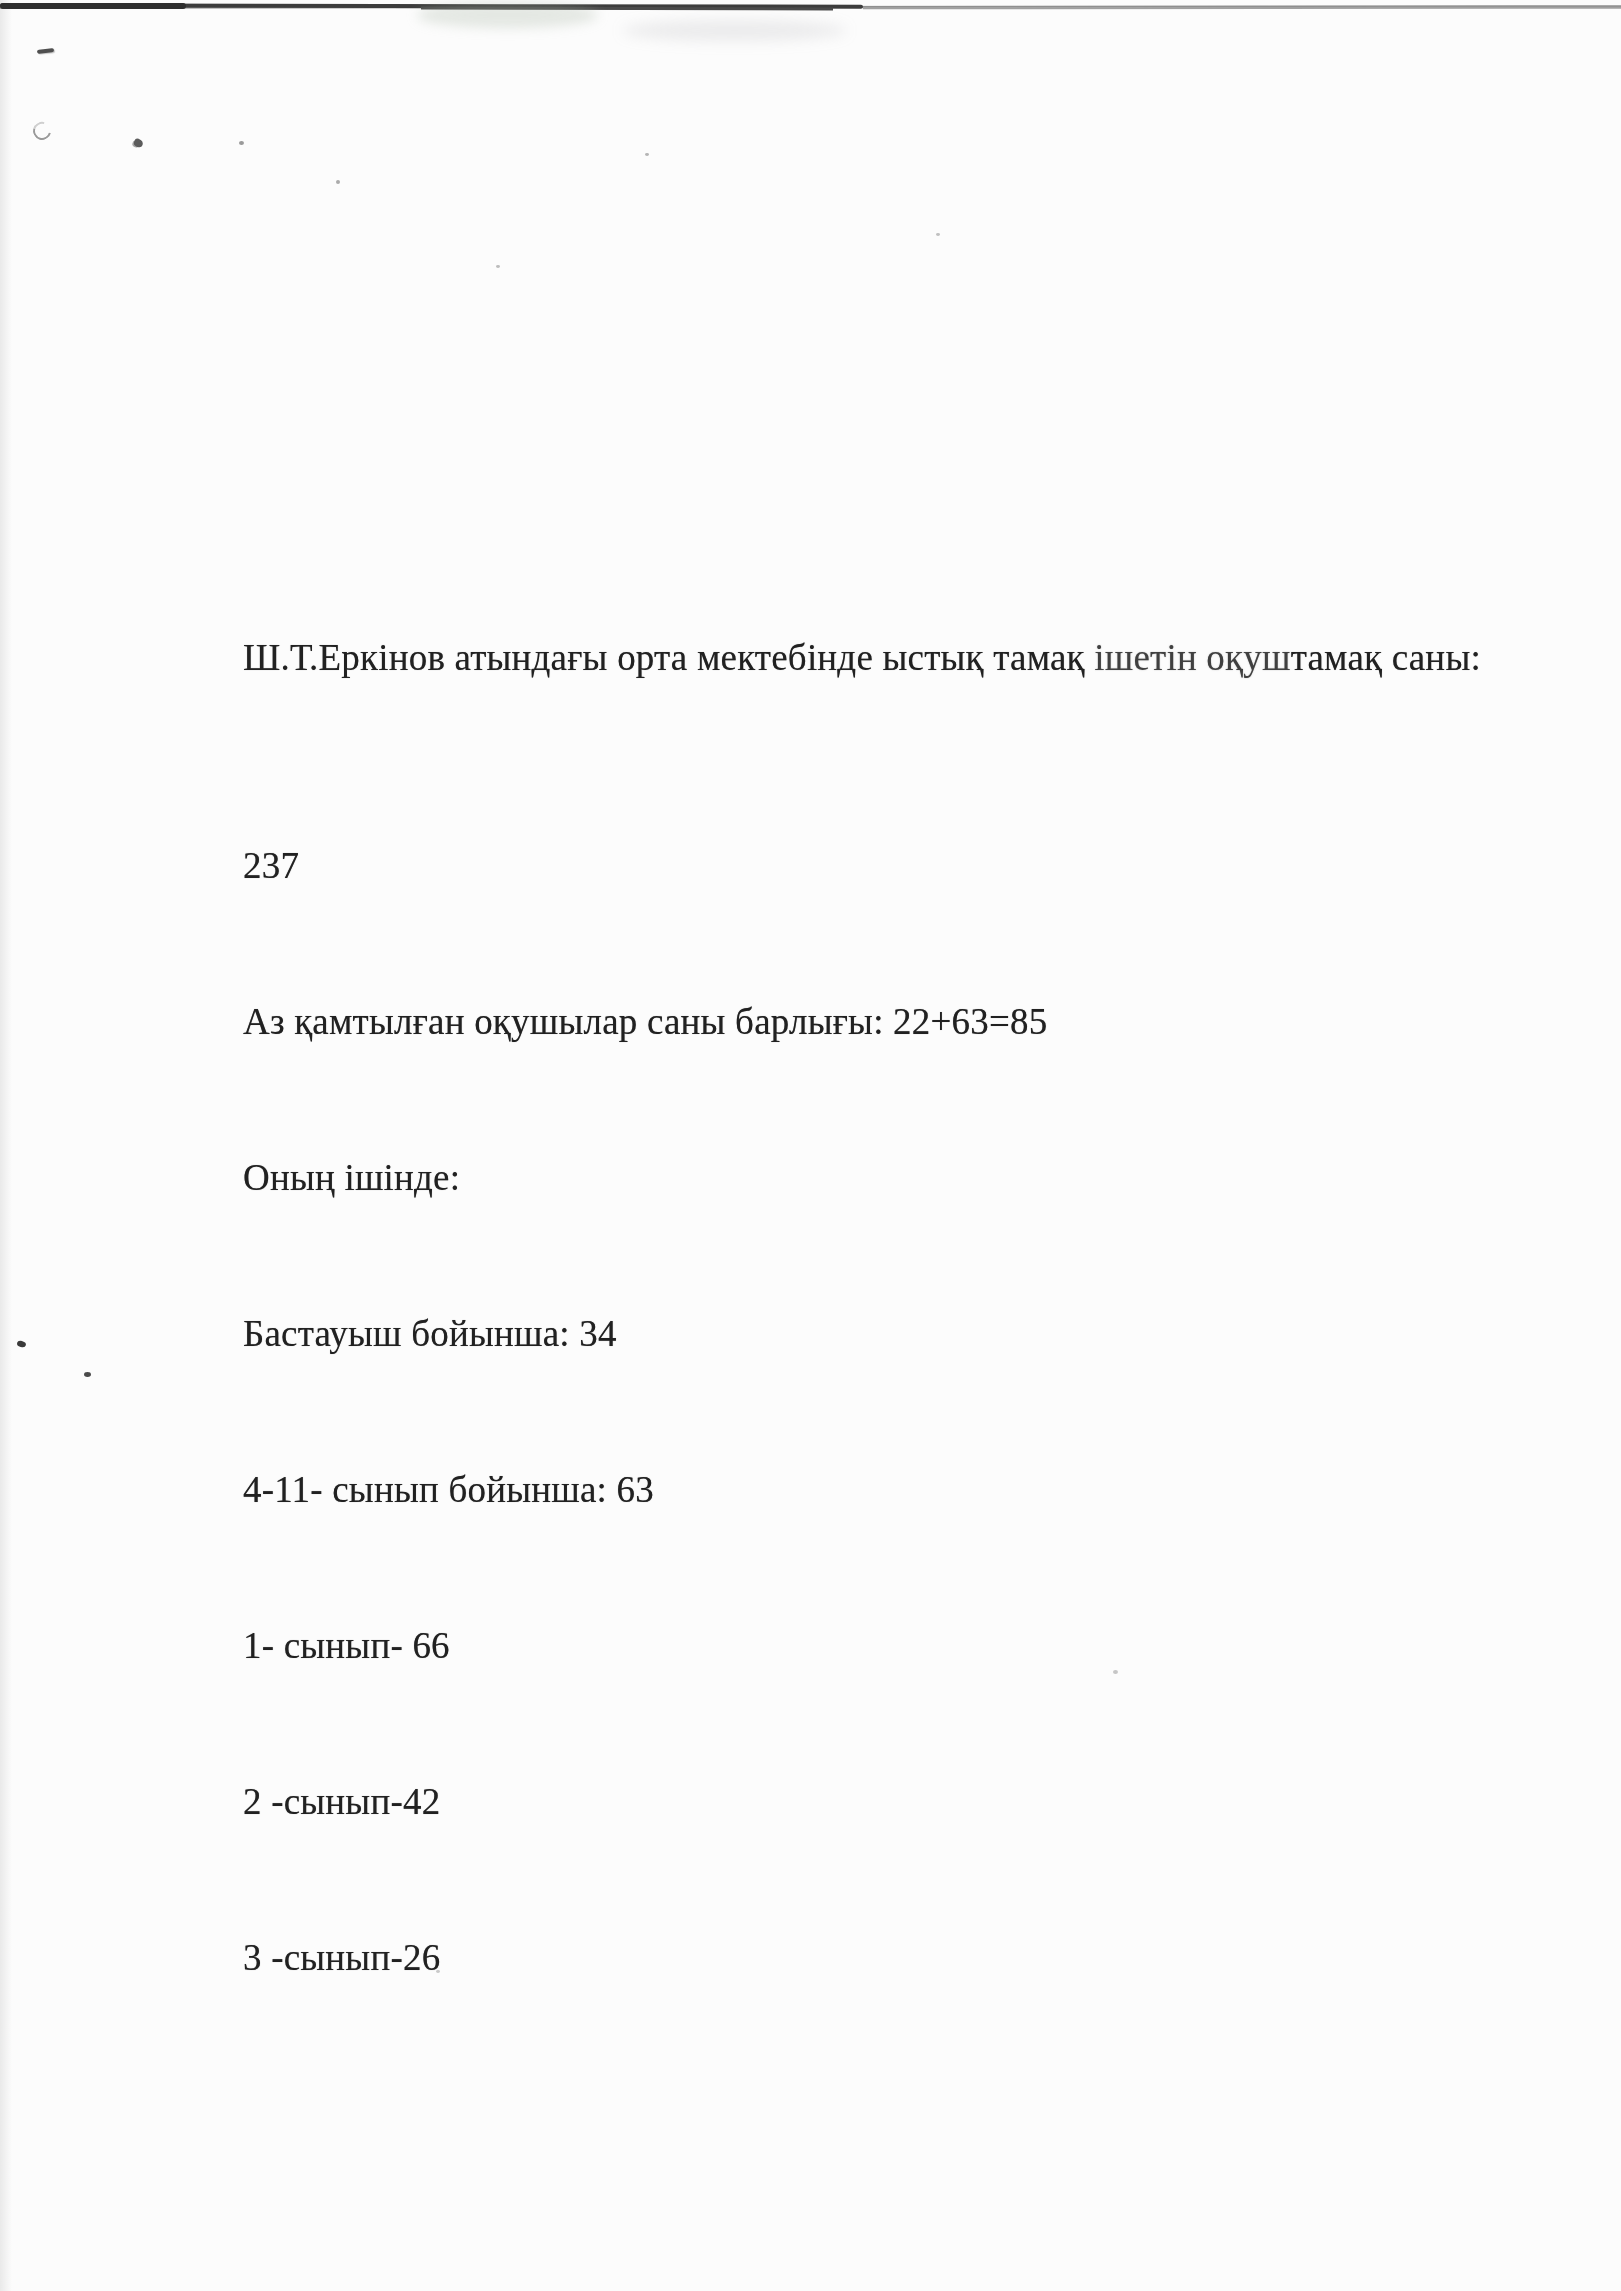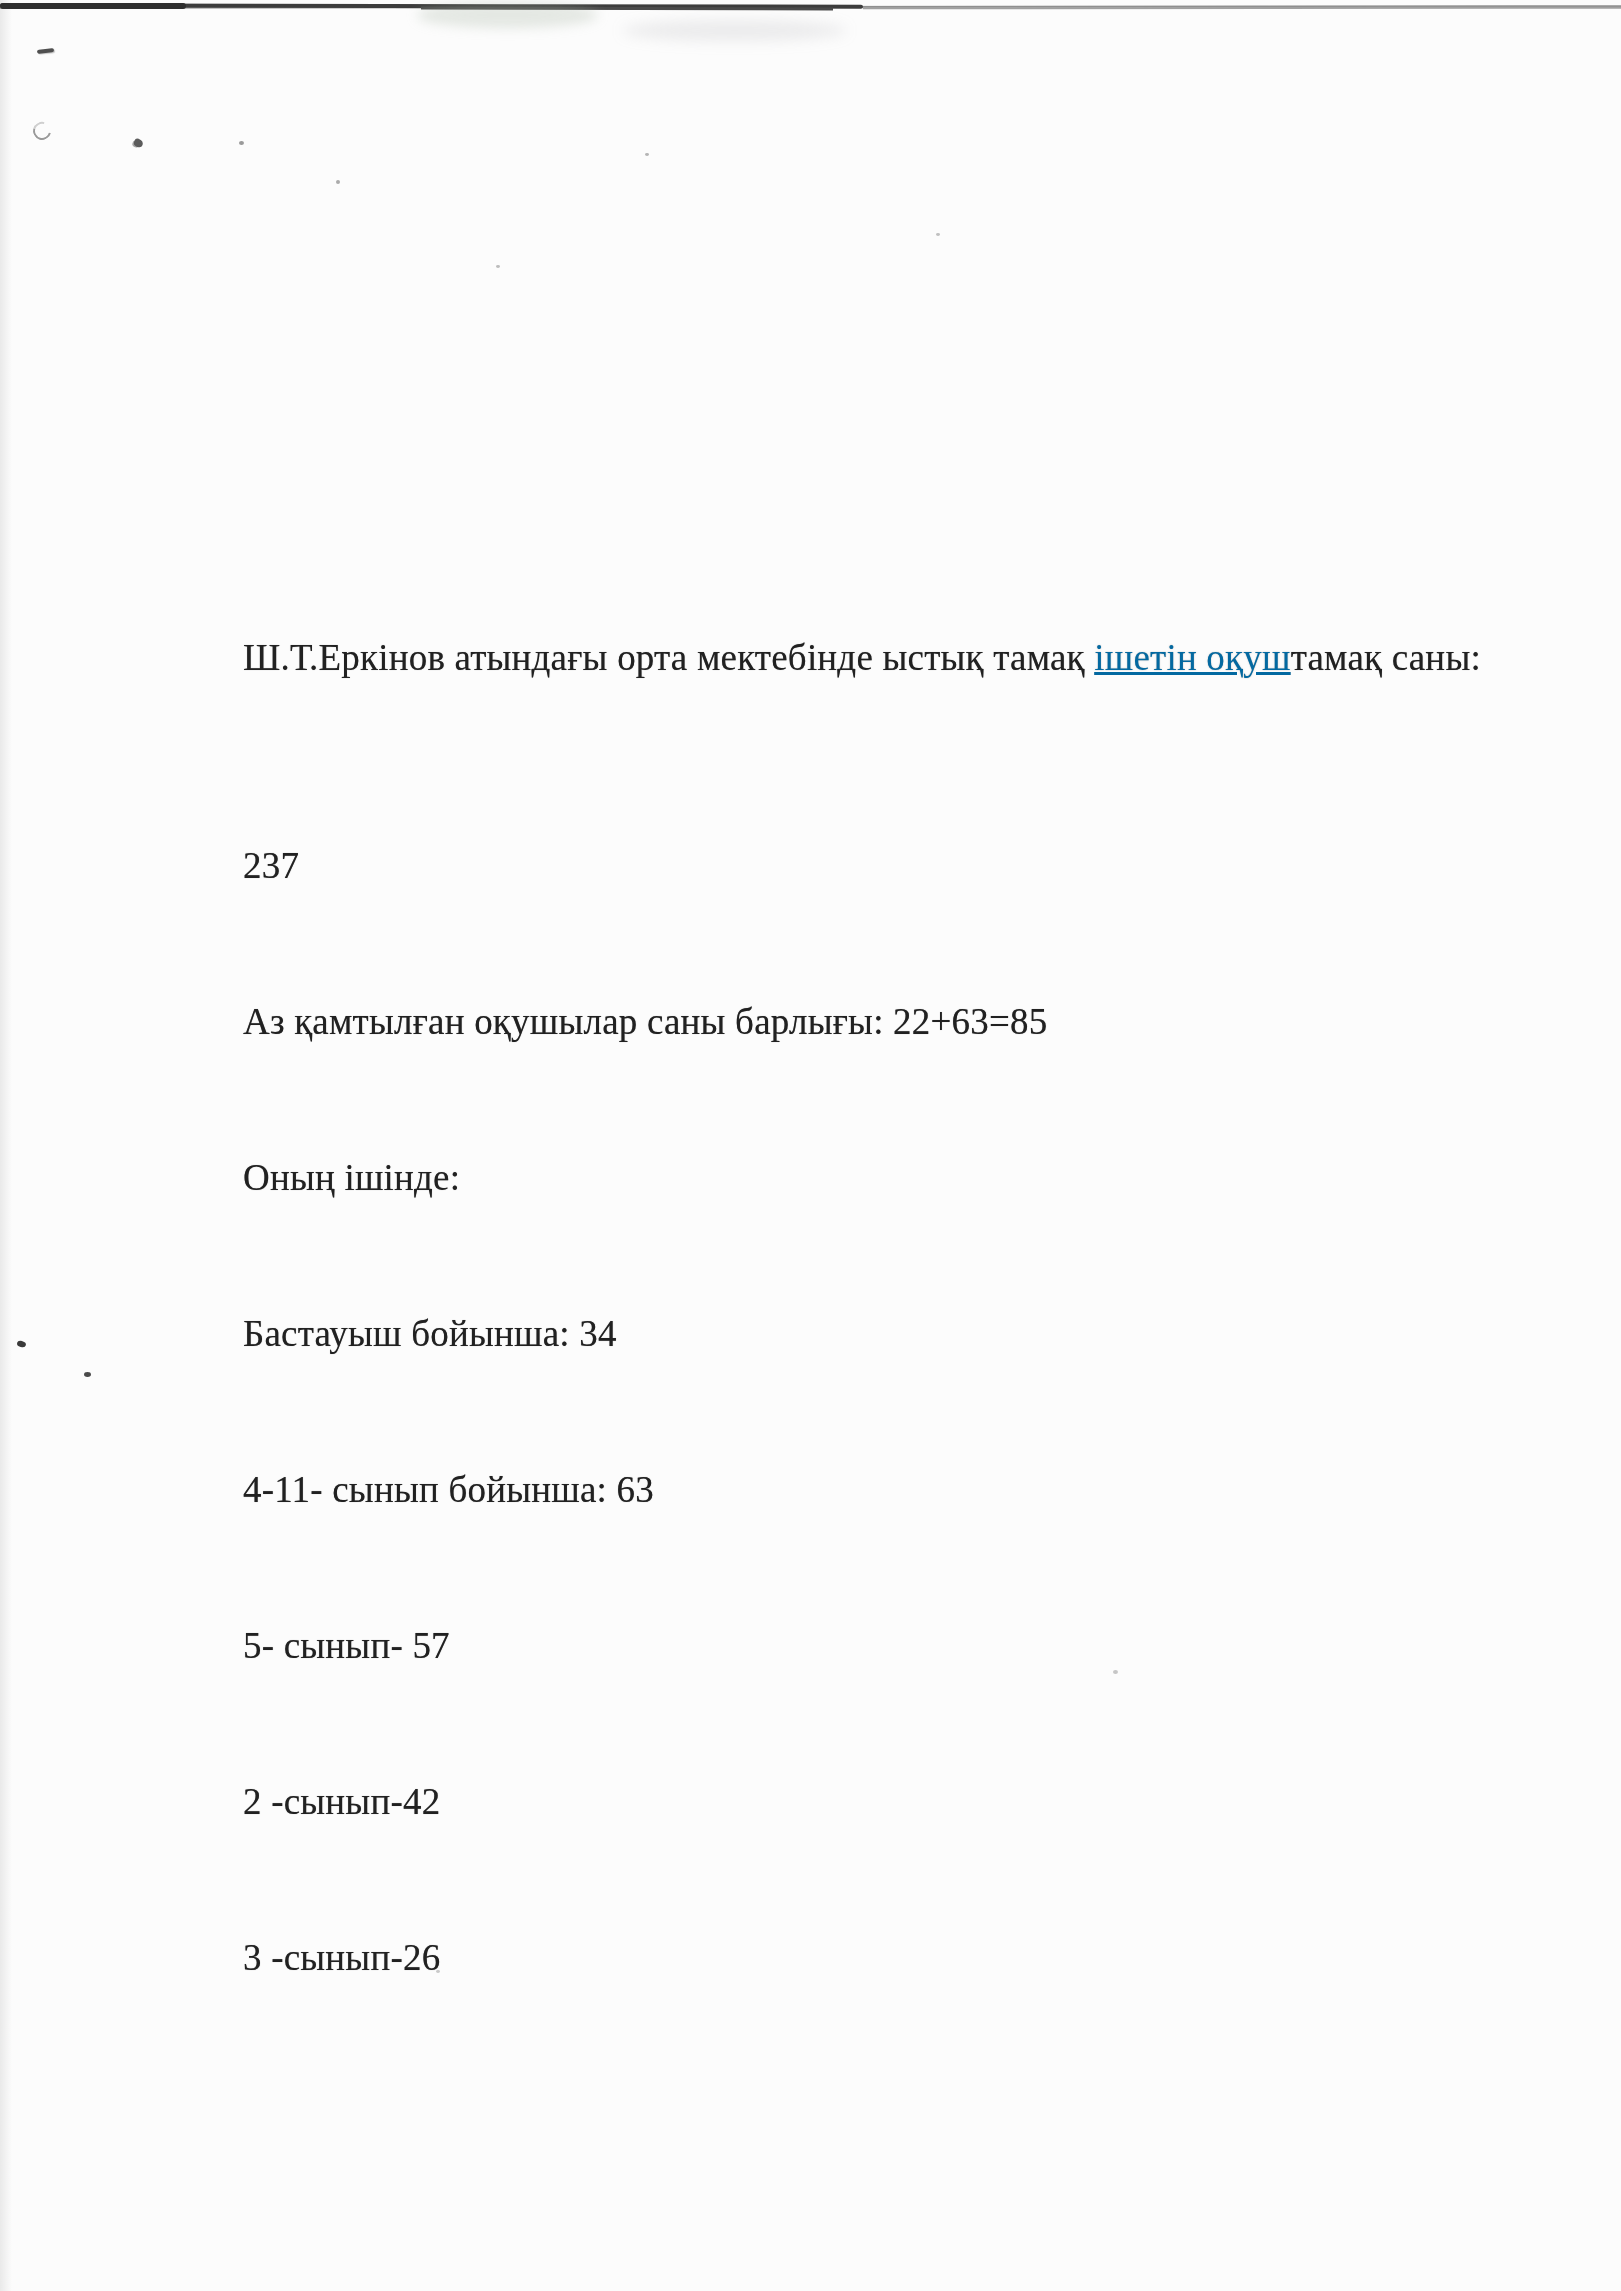--- a/index.html
+++ b/index.html
@@ -64,23 +64,22 @@
     top: 476px;
     font-size: 37px;
     line-height: 52px;
     color: #212121;
     letter-spacing: 0.2px;
     white-space: pre;
     text-shadow: 0 0 0.7px rgba(30,30,30,0.55);
   }
   .line { white-space: pre; }
   .faded {
-    color: #0369a1;
+    color: #404040;
     text-shadow: 0 0 1.3px rgba(150,150,150,0.8);
-    text-decoration: underline;
   }
 </style>
 </head>
 <body>
 
 <div class="page">
 
   <div class="left-edge-shade"></div>
 
   <div class="scan-edge-base"></div>
@@ -108,21 +107,21 @@
 
   <div class="text-block">
 
     <div class="line title-line"><span>Ш.Т.Еркінов атындағы орта мектебінде ыстық тамақ </span><span class="faded">ішетін оқуш</span><span>тамақ саны:</span></div>
 
     <div class="line">237</div>
     <div class="line">Аз қамтылған оқушылар саны барлығы: 22+63=85</div>
     <div class="line">Оның ішінде:</div>
     <div class="line">Бастауыш бойынша: 34</div>
     <div class="line">4-11- сынып бойынша: 63</div>
-    <div class="line">5- сынып- 57</div>
+    <div class="line">1- сынып- 66</div>
     <div class="line">2 -сынып-42</div>
     <div class="line">3 -сынып-26</div>
     
     
     
     
     
     
     
     

